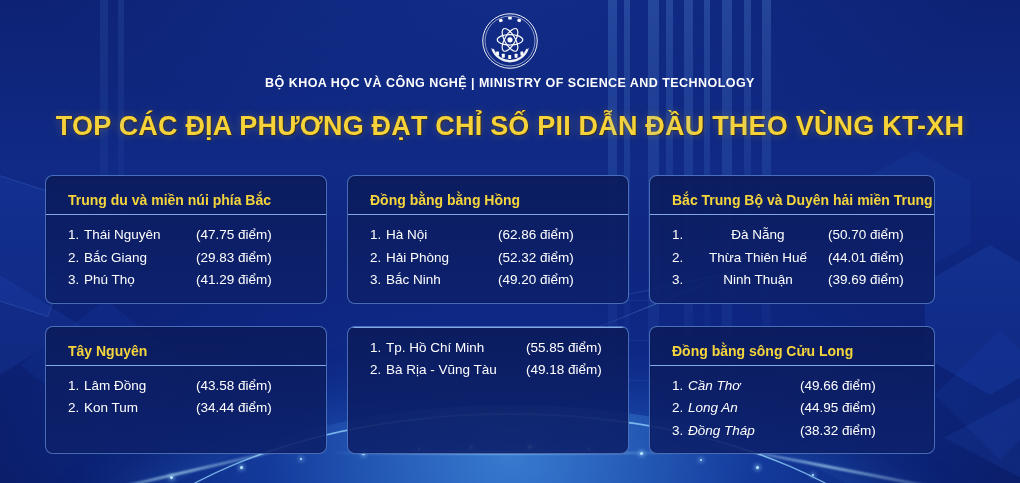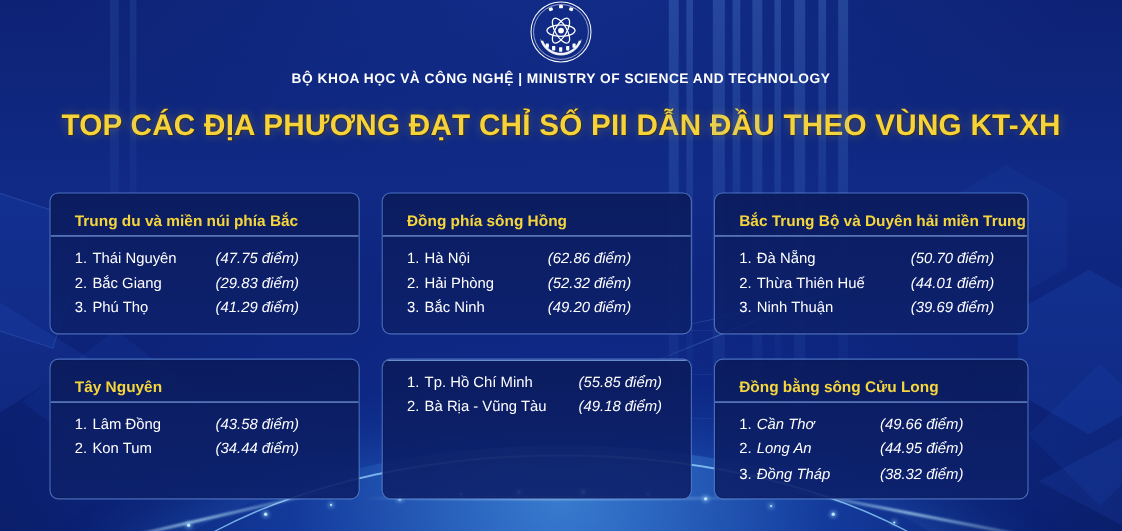--- a/index.html
+++ b/index.html
@@ -91,21 +91,21 @@
     position:absolute;
     height:2px;
     border-radius:2px;
     background:linear-gradient(90deg, rgba(140,210,255,0) 0%, rgba(190,235,255,0.9) 45%, rgba(140,210,255,0) 100%);
     filter:blur(0.8px);
   }
 
   
   .header {
     position:relative;
-    padding-top:0;
+    padding-top:12px;
     text-align:center;
   }
 
   .logo {
     width:58px; height:58px;
     margin:0 auto;
     position:relative;
   }
   .logo svg { display:block; }
 
@@ -174,26 +174,26 @@
     display:flex;
     align-items:baseline;
     color:#ffffff;
     font-size:13.5px;
     line-height:1.0;
     padding:4px 0 5px 0;
     white-space:nowrap;
   }
   .rank { width:16px; flex:0 0 auto; }
   .place { flex:0 0 auto; }
-  .score { flex:0 0 auto;font-style:italic; }
+  .score { flex:0 0 auto; }
 
   
   .c0 .place { width:112px; }
   .c1 .place { width:112px; }
-  .c2 .place { width:140px; }
+  .c2 .place { width:140px;text-align:center; }
   .c3 .place { width:112px; }
   .c4 .place { width:140px; }
   .c5 .place { width:112px;font-style:italic; }
 
   .card.c3 .card-body, .card.c4 .card-body { padding-bottom:26px; }
 </style>
 </head>
 <body>
 
 <div id="infographic">
@@ -299,21 +299,21 @@
         </div>
         <div class="row">
           <span class="rank">3.</span>
           <span class="place">Phú Thọ</span>
           <span class="score">(41.29 điểm)</span>
         </div>
       </div>
     </div>
 
     <div class="card c1">
-      <div class="card-header">Đồng phía sông Hồng</div>
+      <div class="card-header">Đồng bằng bằng Hồng</div>
       <div class="card-divider"></div>
       <div class="card-body">
         <div class="row">
           <span class="rank">1.</span>
           <span class="place">Hà Nội</span>
           <span class="score">(62.86 điểm)</span>
         </div>
         <div class="row">
           <span class="rank">2.</span>
           <span class="place">Hải Phòng</span>

